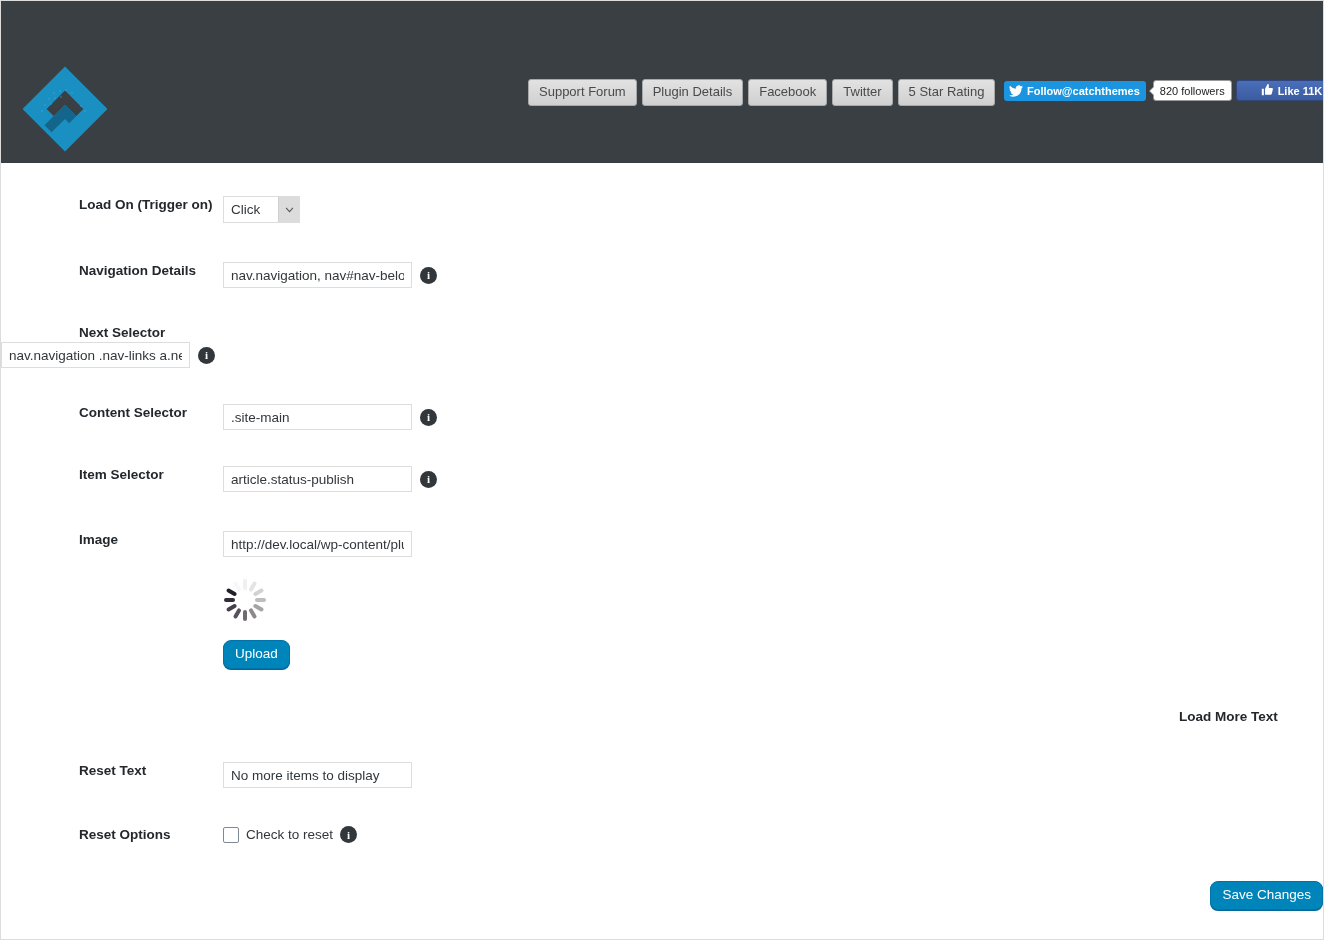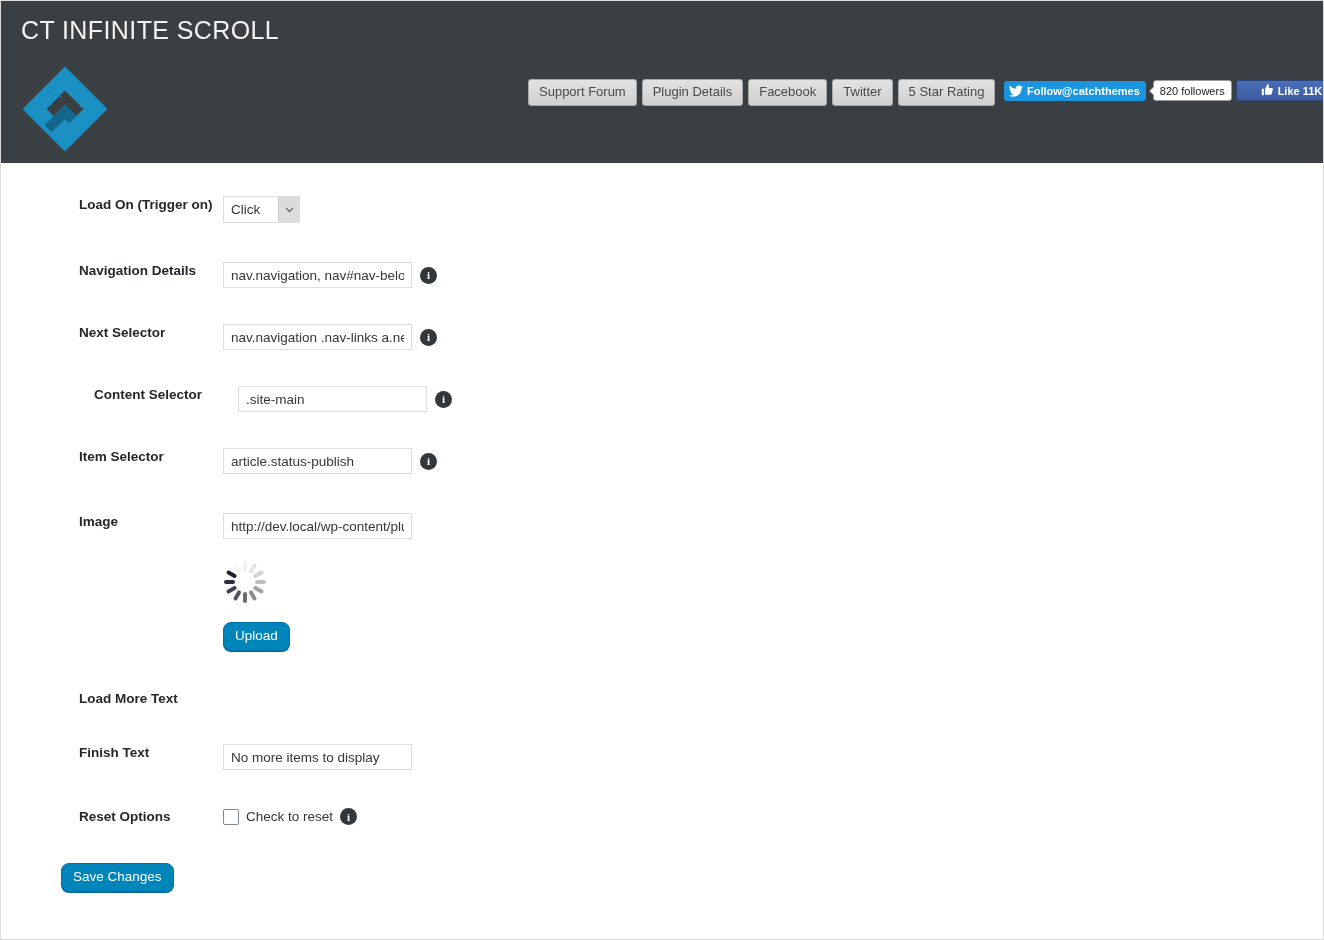--- a/index.html
+++ b/index.html
@@ -145,20 +145,21 @@
 
   
   .form-area {
     position: relative;
     padding: 0;
   }
   .frow {
     display: flex;
     align-items: flex-start;
     padding: 0;
+    justify-content: flex-end;
   }
   .flabel {
     width: 222px;
     padding-left: 78px;
     font-size: 13.5px;
     font-weight: bold;
     color: #23282d;
     line-height: 18px;
   }
   .fctl {
@@ -268,21 +269,20 @@
     white-space: nowrap;
   }
 </style>
 </head>
 <body>
 
 <div class="page">
 
   <div class="admin-header">
 
-    <div class="admin-title">CT INFINITE SCROLL</div>
 
     <div class="logo-wrap">
       <svg width="84" height="96" viewBox="0 0 84 96" aria-hidden="true">
         <g transform="translate(42,48) rotate(45)">
           <rect x="-30" y="-30" width="60" height="60" fill="#1a8fc1"></rect>
           <path d="M -13 -13 L 13 -13 L 13 -3 L -3 -3 L -3 13 L -13 13 Z" fill="#3a3f44"></path>
           <path d="M -3 -3 L 13 -3 L 13 7 L 7 7 L 7 26 L -3 26 Z" fill="#13658c"></path>
           <path d="M -22 -22 L 22 -22 L 22 -18 L -18 -18 L -18 22 L -22 22 Z" fill="#1a8fc1" opacity="0"></path>
         </g>
         <g fill="#5fb4d8" opacity="0.55">
@@ -348,29 +348,29 @@
     </div>
 
     <div class="frow" style="margin-top:39px;">
       <div class="flabel">Navigation Details</div>
       <div class="fctl">
         <input class="txt" type="text" value="nav.navigation, nav#nav-below" style="">
         <span class="info-icon">i</span>
       </div>
     </div>
 
-    <div class="frow" style="margin-top:36px;">
+    <div class="frow" style="margin-top:36px;flex-direction:column;">
       <div class="flabel">Next Selector</div>
       <div class="fctl">
         <input class="txt" type="text" value="nav.navigation .nav-links a.next" style="">
         <span class="info-icon">i</span>
       </div>
     </div>
 
-    <div class="frow" style="margin-top:36px;margin-left:15px;">
+    <div class="frow" style="margin-top:36px;">
       <div class="flabel">Content Selector</div>
       <div class="fctl">
         <input class="txt" type="text" value=".site-main" style="">
         <span class="info-icon">i</span>
       </div>
     </div>
 
     <div class="frow" style="margin-top:36px;">
       <div class="flabel">Item Selector</div>
       <div class="fctl">
@@ -399,21 +399,21 @@
           </div>
         <button class="btn-primary" style="margin-top:18px;">Upload</button>
       </div>
     </div>
 
     <div class="frow" style="margin-top:39px;">
       <div class="flabel">Load More Text</div>
     </div>
 
     <div class="frow" style="margin-top:36px;">
-      <div class="flabel">Finish Text</div>
+      <div class="flabel">Reset Text</div>
       <div class="fctl">
         <input class="txt" type="text" value="No more items to display" style="">
       </div>
     </div>
 
     <div class="frow" style="margin-top:38px;">
       <div class="flabel">Reset Options</div>
       <div class="fctl">
         <div class="cbrow">
           <span class="cbox"></span>

